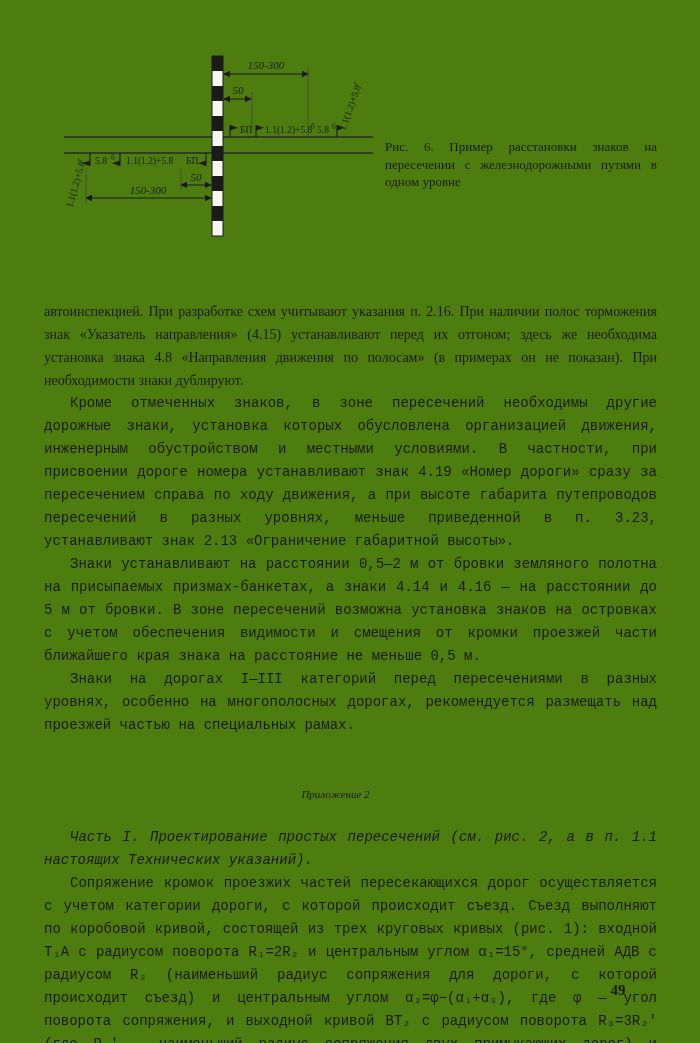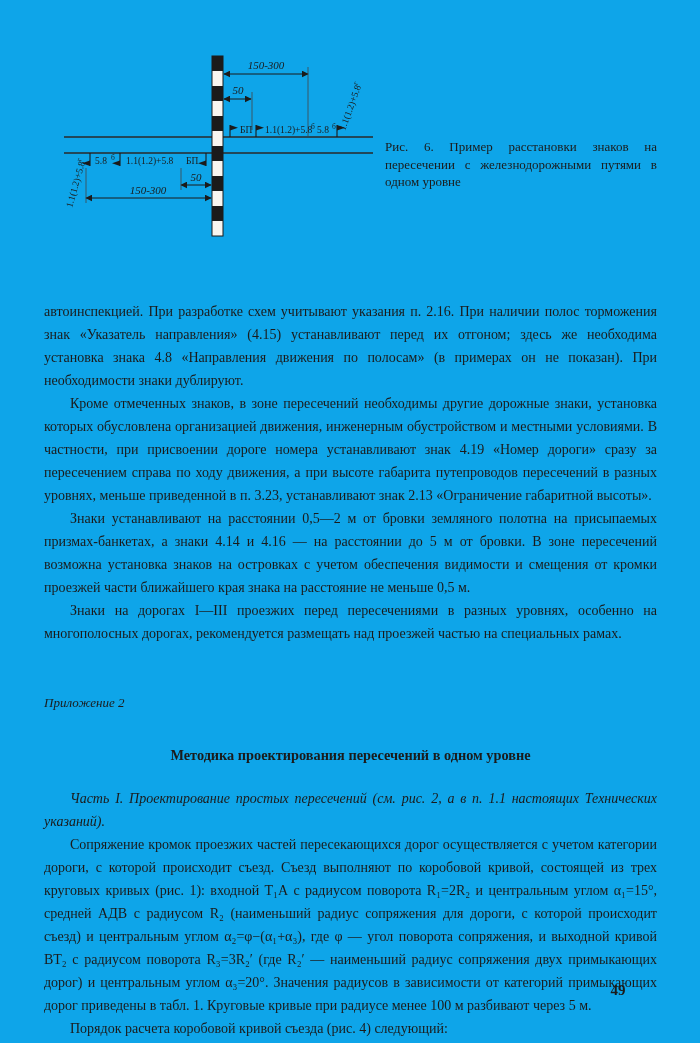--- a/index.html
+++ b/index.html
@@ -1,43 +1,43 @@
 <!DOCTYPE html>
 <html><head>
 <meta charset="utf-8">
 <style>
   html,body { margin:0; padding:0; background:#d8d6d2; }
   .page {
     position:relative;
     width:700px; height:1043px;
     margin:0 auto;
-    background:#0ea5e9;
+    background:#4d7c0f;
     font-family:"Liberation Serif","DejaVu Serif",serif;
     color:#1b1b1b;
     overflow:hidden;
   }
   .figure { position:absolute; left:40px; top:40px; width:620px; height:235px; }
   .figure svg { position:absolute; left:0; top:0; }
   svg text { font-family:"Liberation Serif","DejaVu Serif",serif; fill:#1b1b1b; }
   .dimlbl  { font-size:11px; font-style:italic; }
   .signlbl { font-size:9.5px; }
   .suplbl  { font-size:7.5px; }
   .caption {
     position:absolute; left:345px; top:98px; width:272px;
     font-size:13px; line-height:1.35; text-align:justify;
   }
   .textblock {
     position:absolute; left:44px; top:300px; width:613px;
     font-size:14px; line-height:23px; text-align:justify;
   }
   .textblock p { margin:0; }
-  .ind { text-indent:26px; }
+  .ind { text-indent:26px;font-family:Liberation Mono, monospace; }
   .appendix {
     margin-top:46px !important;
-    text-align:left; font-style:italic; font-size:13px;
+    text-align:center; font-style:italic; font-size:11px;
     padding-right:30px;
   }
   .heading {
     margin-top:30px !important;
     text-align:center; font-weight:bold; font-size:14.3px;
     text-indent:0;
   }
   .part { margin-top:20px !important; font-style:italic; }
   .pagenum {
     position:absolute; left:598px; top:982px; width:40px;
@@ -106,25 +106,24 @@
       <path d="M141,128 V150 M46,128 V163" stroke="#444" stroke-width="0.8" fill="none"></path>
     </svg>
 
     <div class="caption">Рис. 6. Пример расстановки знаков на пересечении с железнодорожными путями в одном уровне</div>
   </div>
 
   <div class="textblock">
     <p>автоинспекцией. При разработке схем учитывают указания п. 2.16. При наличии полос торможения знак «Указатель направления» (4.15) устанавливают перед их отгоном; здесь же необходима установка знака 4.8 «Направления движения по полосам» (в примерах он не показан). При необходимости знаки дублируют.</p>
     <p class="ind">Кроме отмеченных знаков, в зоне пересечений необходимы другие дорожные знаки, установка которых обусловлена организацией движения, инженерным обустройством и местными условиями. В частности, при присвоении дороге номера устанавливают знак 4.19 «Номер дороги» сразу за пересечением справа по ходу движения, а при высоте габарита путепроводов пересечений в разных уровнях, меньше приведенной в п. 3.23, устанавливают знак 2.13 «Ограничение габаритной высоты».</p>
     <p class="ind">Знаки устанавливают на расстоянии 0,5—2 м от бровки земляного полотна на присыпаемых призмах-банкетах, а знаки 4.14 и 4.16 — на расстоянии до 5 м от бровки. В зоне пересечений возможна установка знаков на островках с учетом обеспечения видимости и смещения от кромки проезжей части ближайшего края знака на расстояние не меньше 0,5 м.</p>
-    <p class="ind">Знаки на дорогах I—III проезжих перед пересечениями в разных уровнях, особенно на многополосных дорогах, рекомендуется размещать над проезжей частью на специальных рамах.</p>
+    <p class="ind">Знаки на дорогах I—III категорий перед пересечениями в разных уровнях, особенно на многополосных дорогах, рекомендуется размещать над проезжей частью на специальных рамах.</p>
 
     <p class="appendix">Приложение 2</p>
 
-    <p class="heading">Методика проектирования пересечений в одном уровне</p>
 
     <p class="ind part">Часть I. Проектирование простых пересечений (см. рис. 2, а в п. 1.1 настоящих Технических указаний).</p>
     <p class="ind">Сопряжение кромок проезжих частей пересекающихся дорог осуществляется с учетом категории дороги, с которой происходит съезд. Съезд выполняют по коробовой кривой, состоящей из трех круговых кривых (рис. 1): входной Т₁А с радиусом поворота R₁=2R₂ и центральным углом α₁=15°, средней АДВ с радиусом R₂ (наименьший радиус сопряжения для дороги, с которой происходит съезд) и центральным углом α₂=φ−(α₁+α₃), где φ — угол поворота сопряжения, и выходной кривой ВТ₂ с радиусом поворота R₃=3R₂′ (где R₂′ — наименьший радиус сопряжения двух примыкающих дорог) и центральным углом α₃=20°. Значения радиусов в зависимости от категорий примыкающих дорог приведены в табл. 1. Круговые кривые при радиусе менее 100 м разбивают через 5 м.</p>
     <p class="ind">Порядок расчета коробовой кривой съезда (рис. 4) следующий:</p>
   </div>
 
   <div class="pagenum">49</div>
 </div>
 
 </body></html>

